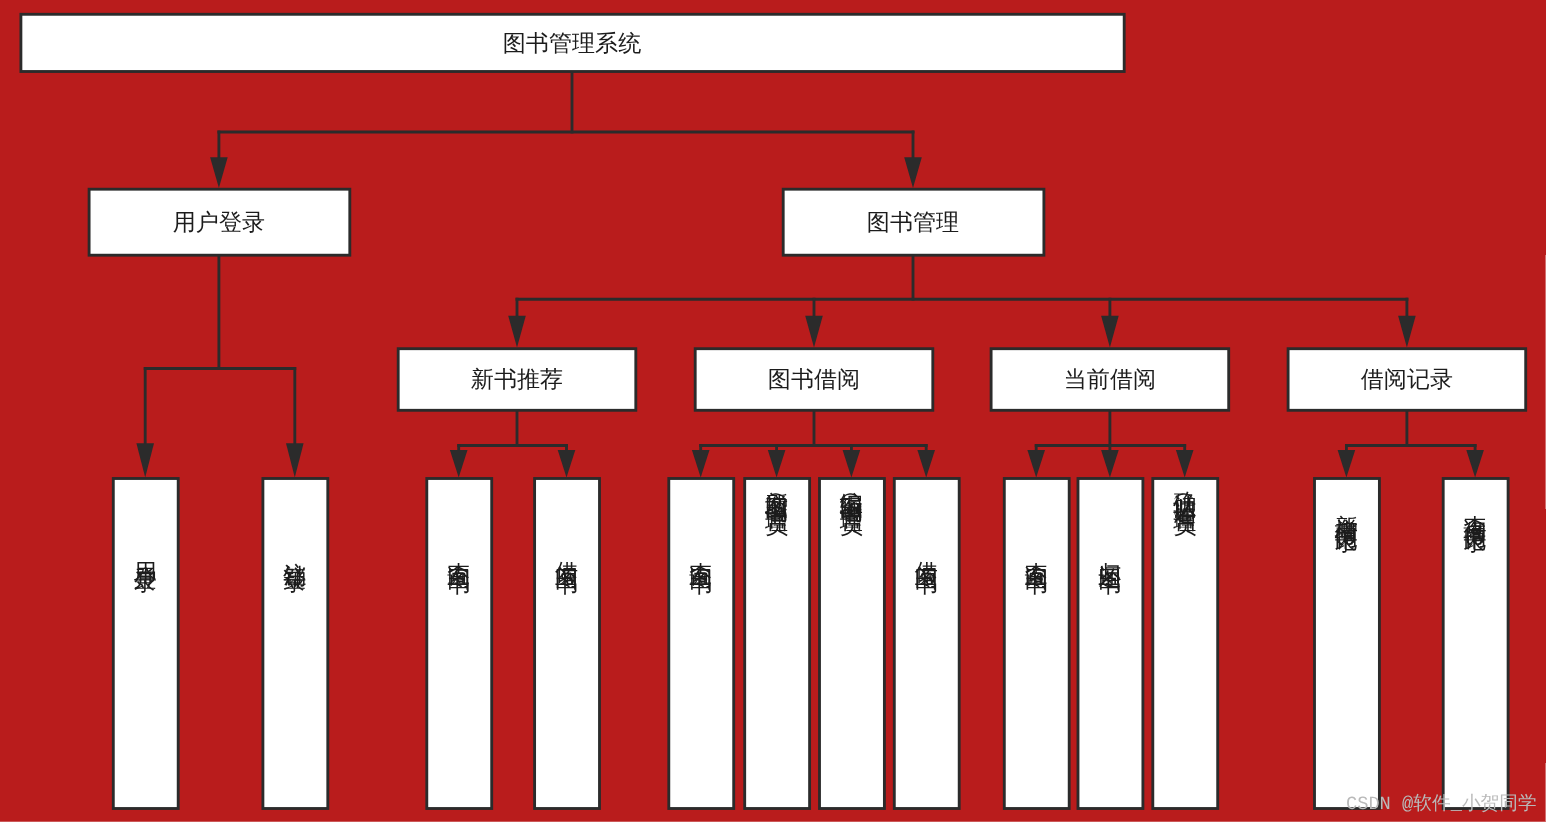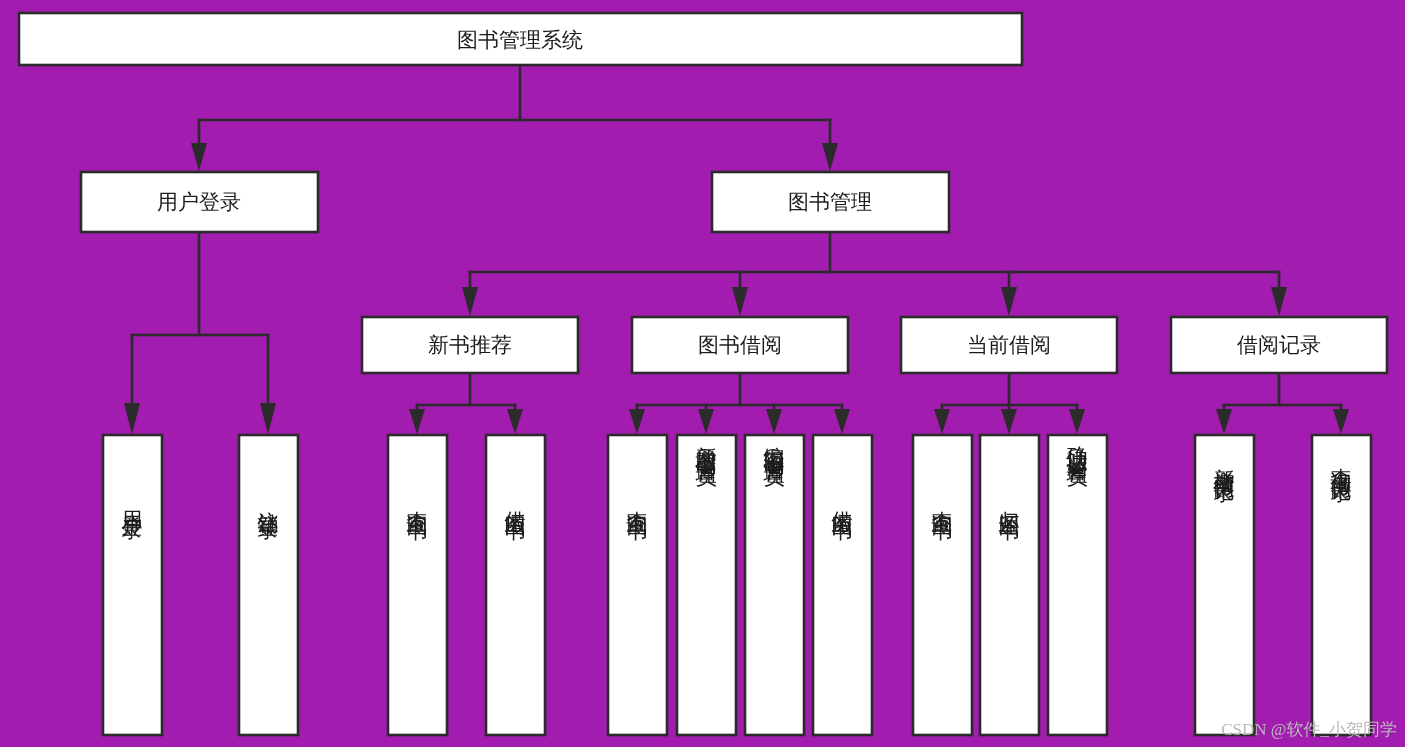--- a/index.html
+++ b/index.html
@@ -11,21 +11,21 @@
   body {
     width: 1405px;
     height: 747px;
     overflow: hidden;
     font-family: "DejaVu Sans", "Liberation Sans", sans-serif;
   }
   #diagram-root {
     position: relative;
     width: 1405px;
     height: 747px;
-    background: #a21caf;
+    background: #b91c1c;
   }
   svg#diagram-svg {
     position: absolute;
     left: 0;
     top: 0;
     width: 1405px;
     height: 747px;
     display: block;
   }
   .node-box {
@@ -57,21 +57,21 @@
     writing-mode: vertical-rl;
     text-orientation: upright;
     glyph-orientation-vertical: 0;
     text-anchor: middle;
     letter-spacing: 3px;
   }
   .watermark {
     position: absolute;
     right: 8px;
     bottom: 6px;
-    font-family: Liberation Serif, serif;
+    font-family: Liberation Mono, monospace;
     font-size: 17px;
     color: #b9b9b9;
     white-space: nowrap;
     user-select: none;
   }
 </style>
 </head>
 <body>
 
 <div id="diagram-root">

